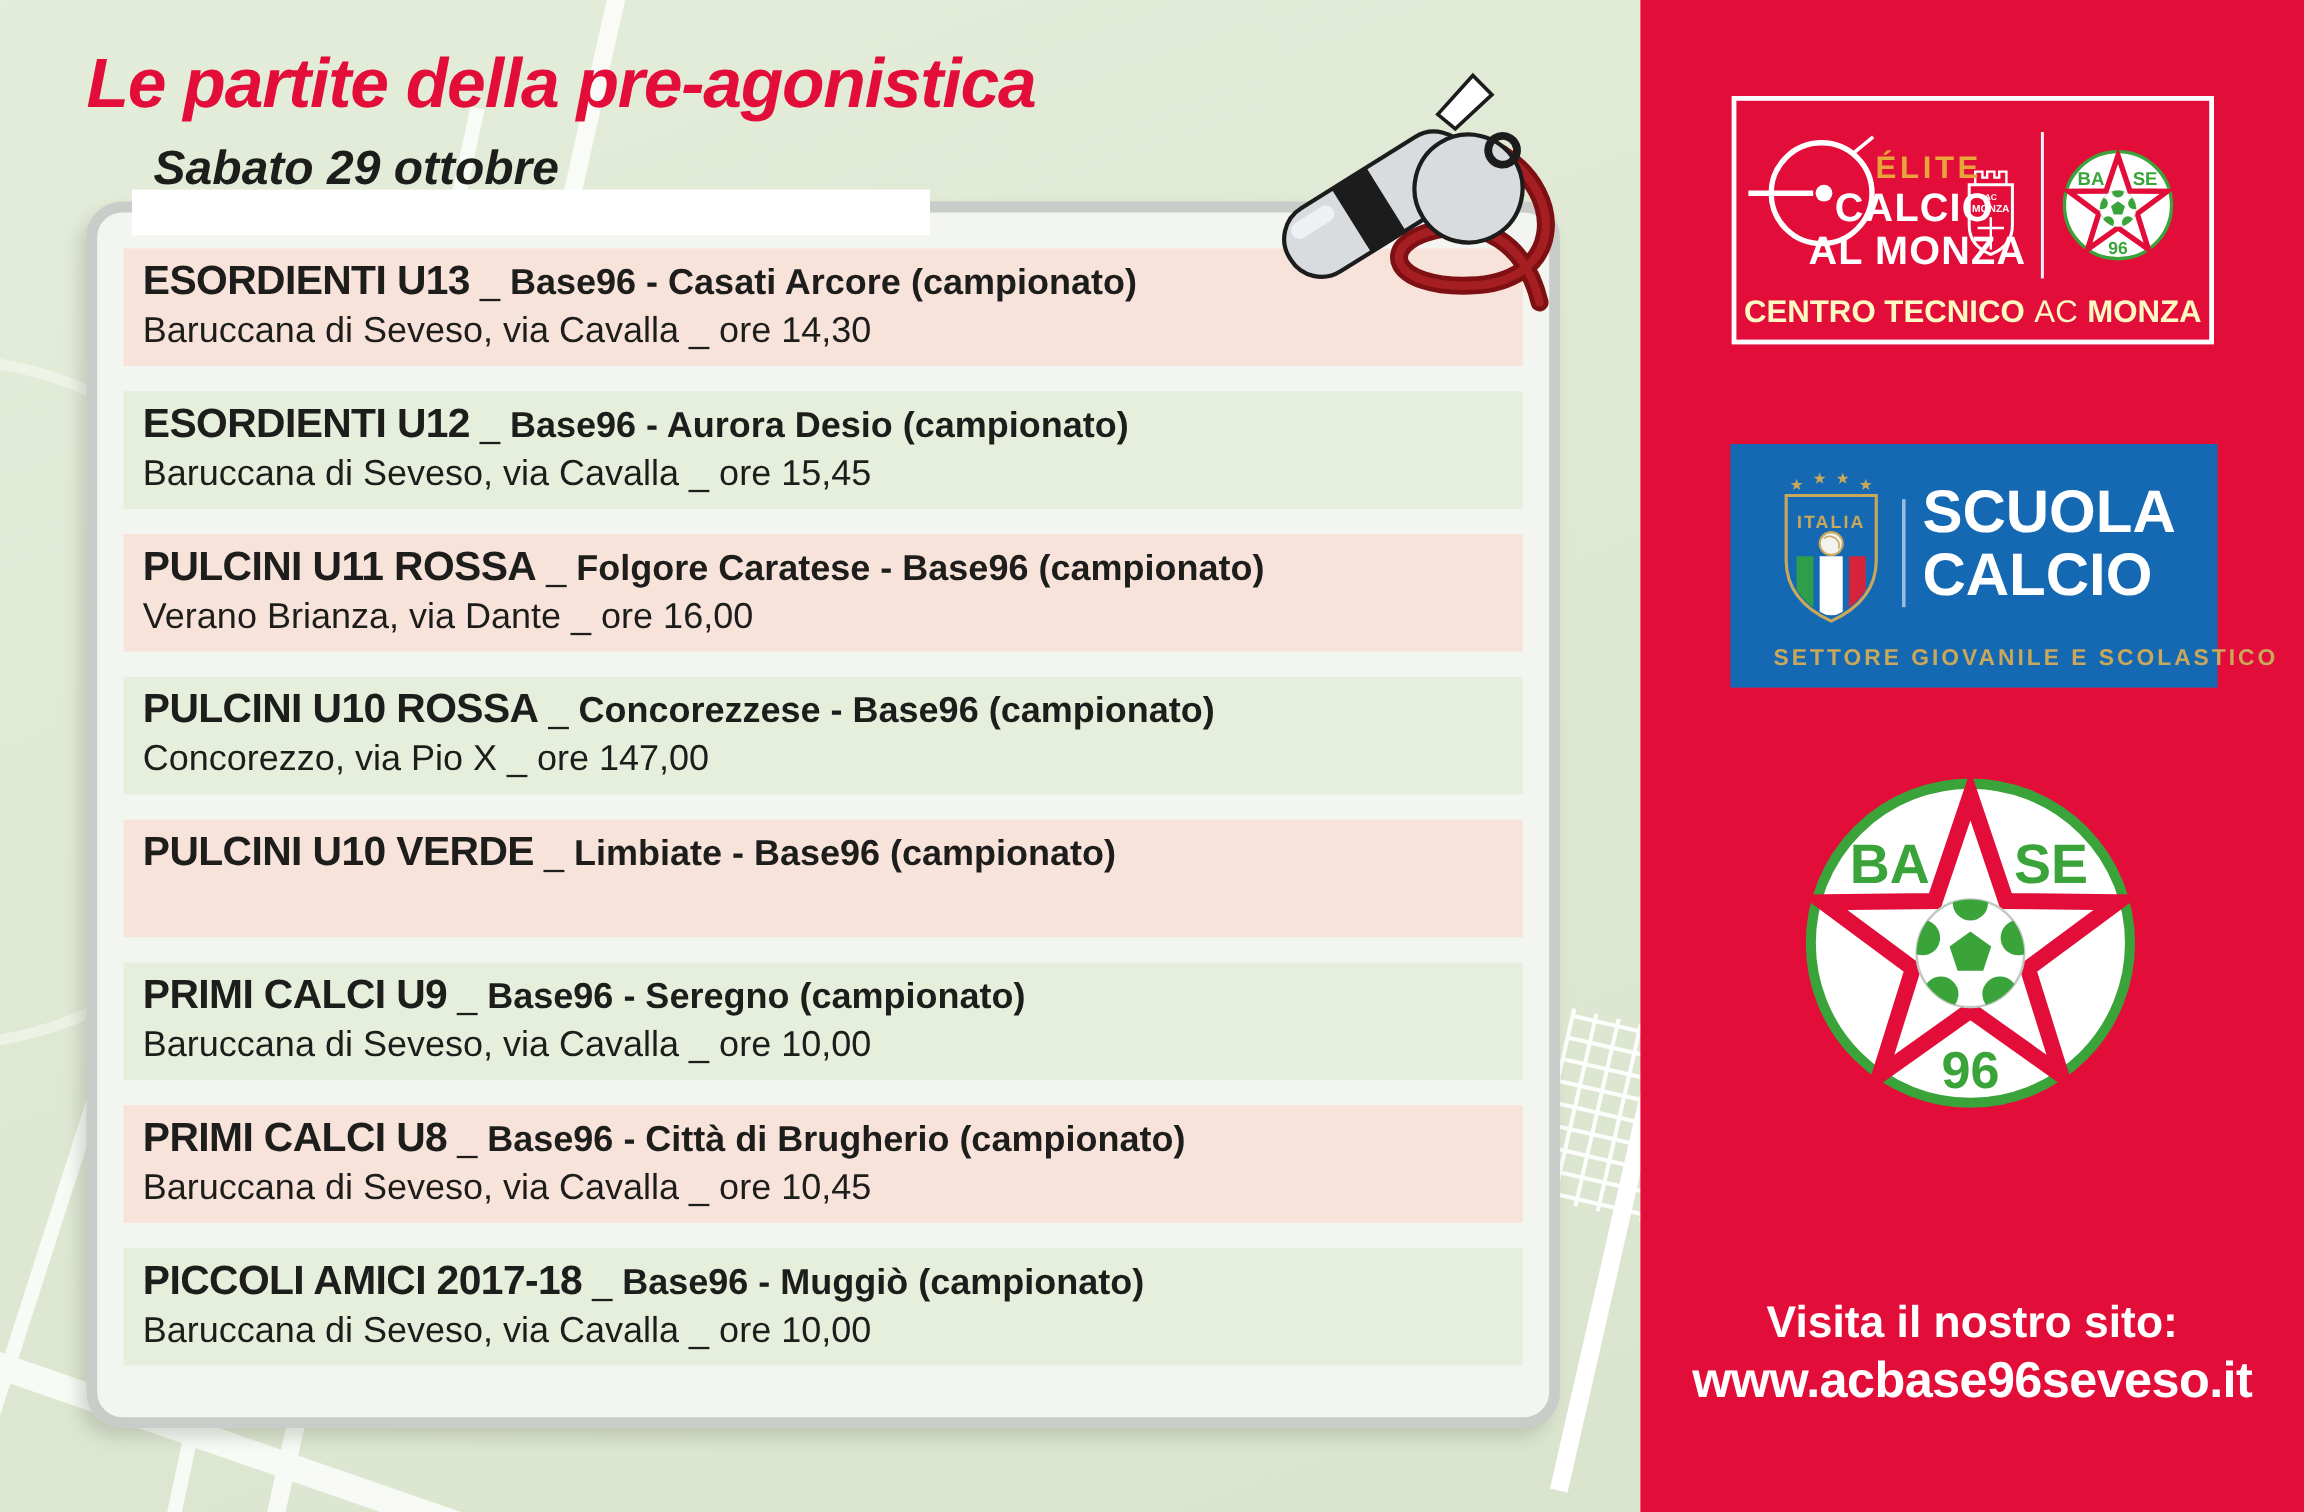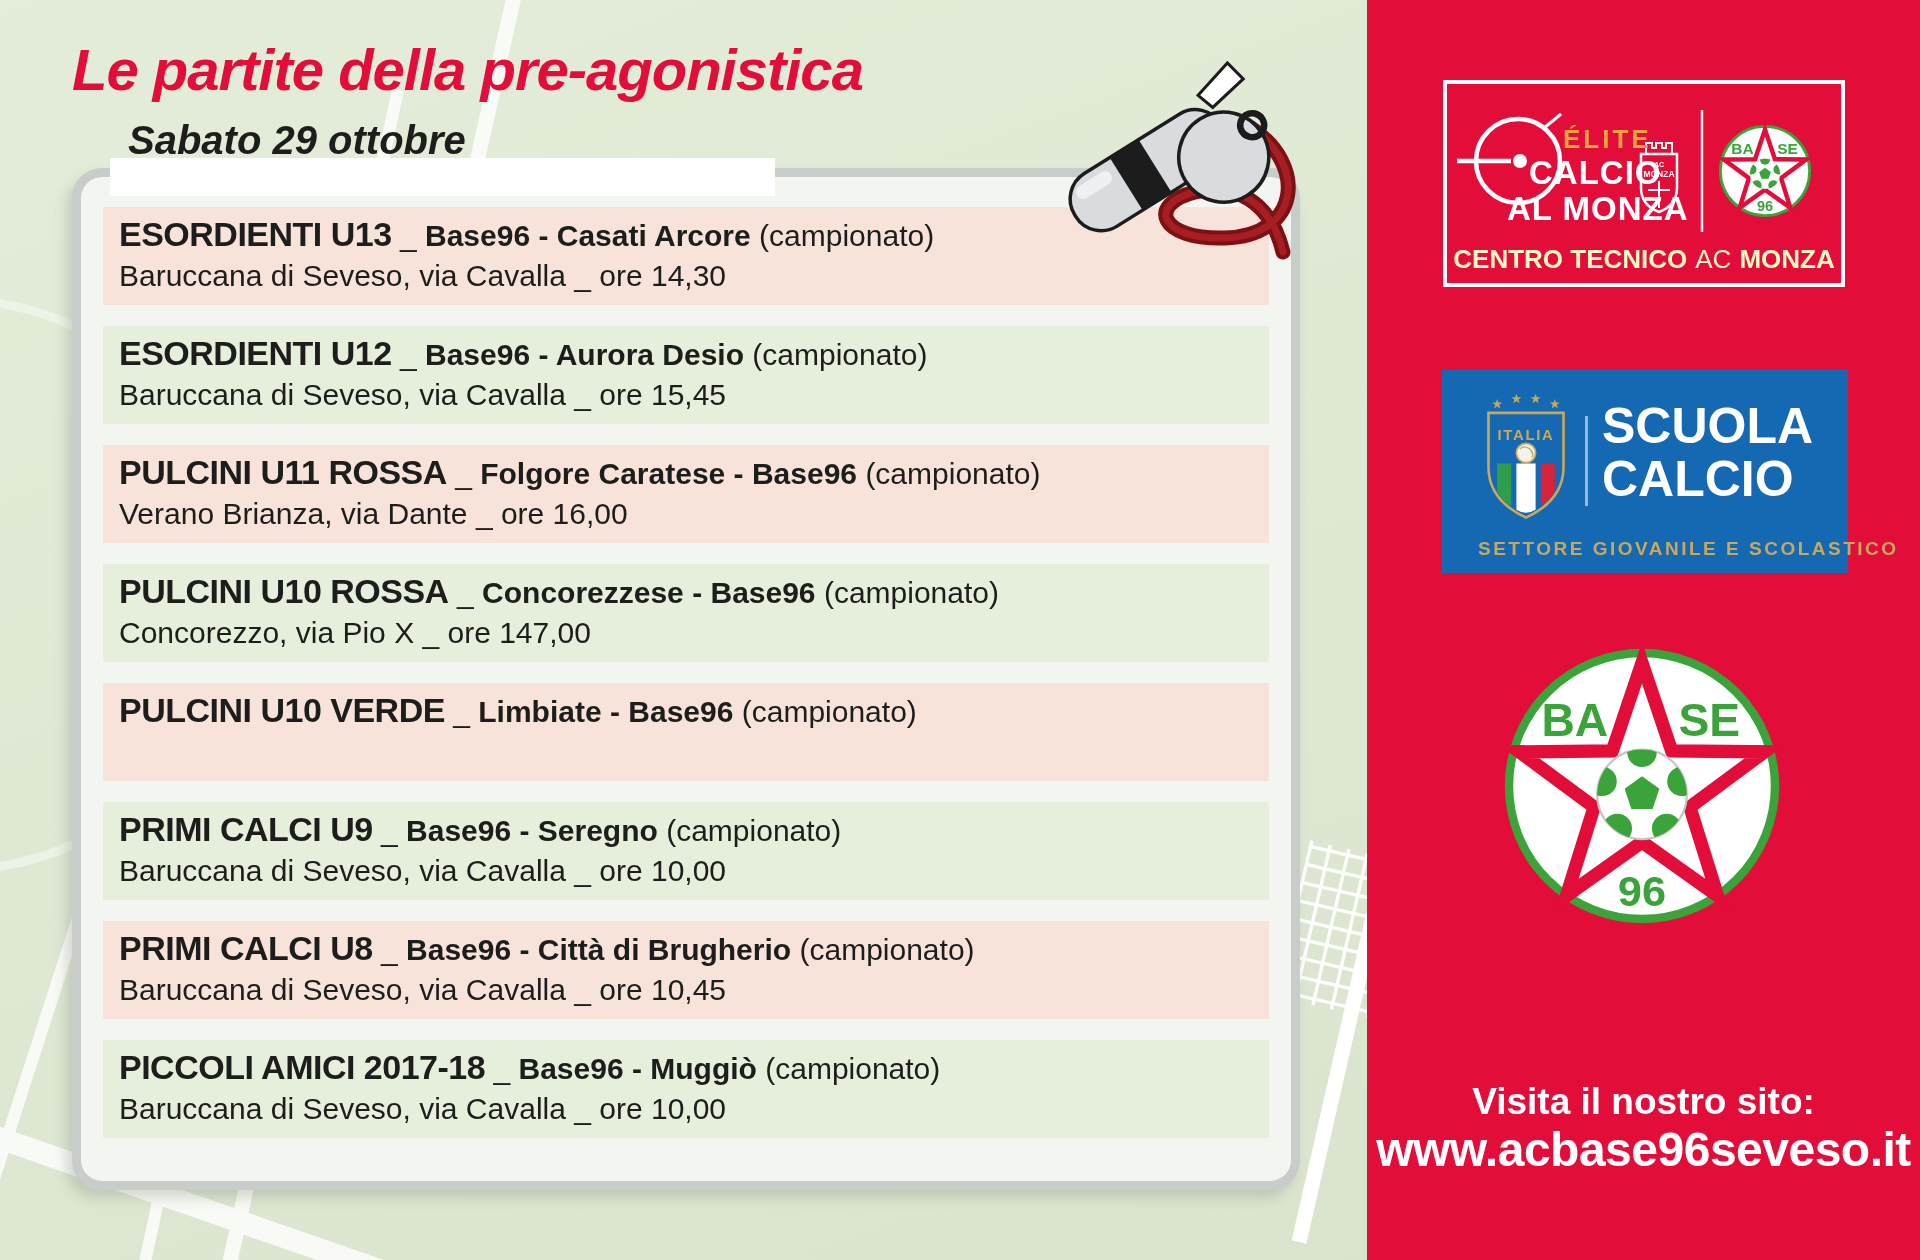--- a/index.html
+++ b/index.html
@@ -31,21 +31,21 @@
     height:98px;margin-bottom:21px;box-sizing:border-box;
     padding:7px 16px 9px 16px;
     display:flex;flex-direction:column;justify-content:space-between;
   }
   .row:nth-child(odd){background:#f8e3db;}
   .row:nth-child(even){background:#e6eedc;}
   .line1{font-size:30px;line-height:40px;white-space:nowrap;}
   .cat{font-size:34px;font-weight:800;letter-spacing:-0.5px;margin-top:34px;}
   .sep{font-weight:400;}
   .teams{font-weight:700;}
-  .note{font-weight:400;}
+  .note{font-weight:700;}
   .line2{text-align:left;font-size:30px;line-height:40px;padding-right:8px;}
   
   .whistle{position:absolute;left:1035px;top:14px;z-index:3;}
   
   .sideband{position:absolute;left:1367px;top:0;width:553px;height:1260px;background:#e30d3a;z-index:2;}
   .monza-box{
     position:absolute;left:76px;top:80px;width:402px;height:207px;
     box-sizing:border-box;border:4px solid #ffffff;
   }
   .monza-art{position:absolute;left:0;top:0;}
@@ -60,21 +60,21 @@
   .scuola-box{position:absolute;left:75px;top:370px;width:406px;height:203px;background:#1569b3;}
   .figc{position:absolute;left:36px;top:20px;}
   .scuola-divider{position:absolute;left:143px;top:46px;width:3px;height:90px;background:rgba(255,255,255,0.55);}
   .scuola-title{position:absolute;left:160px;top:30px;font-size:50px;line-height:53px;font-weight:800;color:#fff;letter-spacing:0;}
   .scuola-caption{position:absolute;bottom:13px;left:0;width:100%;text-align:center;color:#c9a85c;font-size:19px;font-weight:700;letter-spacing:2.5px;white-space:nowrap;margin-left:36px;}
   
   .badge-big{position:absolute;left:135px;top:646px;}
   
   .visit{position:absolute;left:0;top:1078px;width:100%;text-align:center;color:#fff;}
   .visit1{font-size:37px;font-weight:700;line-height:47px;}
-  .visit2{font-size:48px;font-weight:800;line-height:49px;letter-spacing:-0.5px;}
+  .visit2{font-size:42px;font-weight:800;line-height:49px;letter-spacing:-0.5px;}
   .b96-letter{font-family:"Liberation Sans",sans-serif;font-weight:bold;fill:#3aa43a;}
   .figc-text{font-family:"Liberation Sans",sans-serif;font-weight:bold;fill:#c9a85c;letter-spacing:2px;}
   .monza-shield-text{font-family:"Liberation Sans",sans-serif;font-weight:bold;fill:#fff;}
 </style>
 </head>
 <body>
 
 <svg width="0" height="0" style="position:absolute" aria-hidden="true">
   <defs>
     <clipPath id="ballClip">

